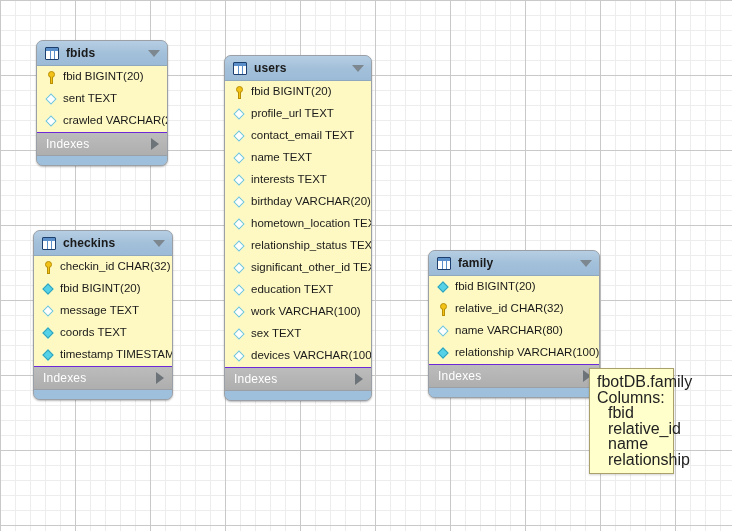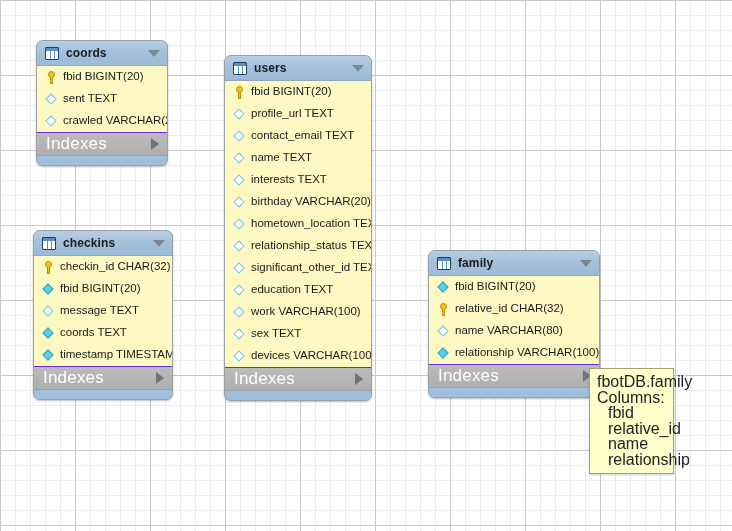--- a/index.html
+++ b/index.html
@@ -158,21 +158,21 @@
   .card-footer {
     height: 23px;
     background: linear-gradient(to bottom, #bcbcbc 0%, #aeaeae 100%);
     display: flex;
     align-items: center;
     padding: 0 8px 0 9px;
     box-sizing: border-box;
     border-bottom: 1px solid #9aa0a6;
   }
   .footer-label {
-    font-size: 17px;
+    font-size: 12px;
     color: #ffffff;
     letter-spacing: 0.2px;
   }
   .caret-right {
     margin-left: auto;
     width: 0; height: 0;
     border-top: 6px solid transparent;
     border-bottom: 6px solid transparent;
     border-left: 8px solid #6d7479;
   }
@@ -196,21 +196,21 @@
   .tooltip .t-line { white-space: nowrap; }
   .tooltip .t-col { padding-left: 11px; }
 </style>
 </head>
 <body>
 
 <div id="diagram-root">
     <div class="table-card" style="left: 36px; top: 40px; width: 132px;">
       <div class="card-header">
         <span class="tbl-icon"></span>
-        <span class="card-title">coords</span>
+        <span class="card-title">fbids</span>
         <span class="caret-down"></span>
       </div>
       <div class="card-body">
         <div class="col-row">
           <span class="ic ic-key"></span>
           <span class="col-name">fbid BIGINT(20)</span>
         </div>
         <div class="col-row">
           <span class="ic ic-diamond-hollow"></span>
           <span class="col-name">sent TEXT</span>

